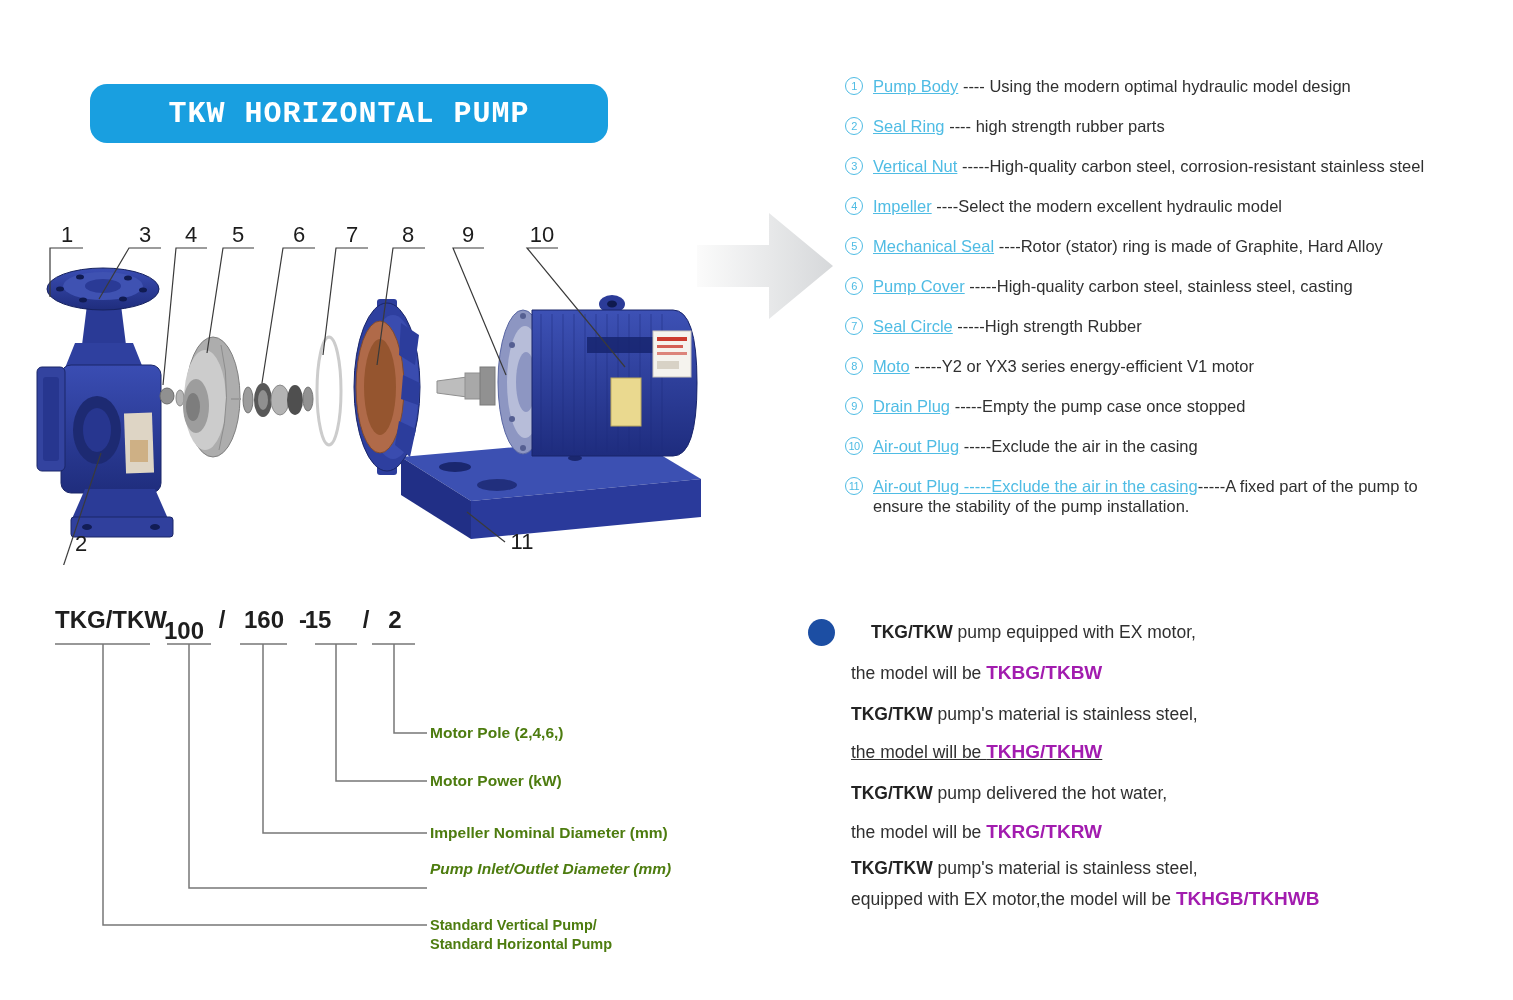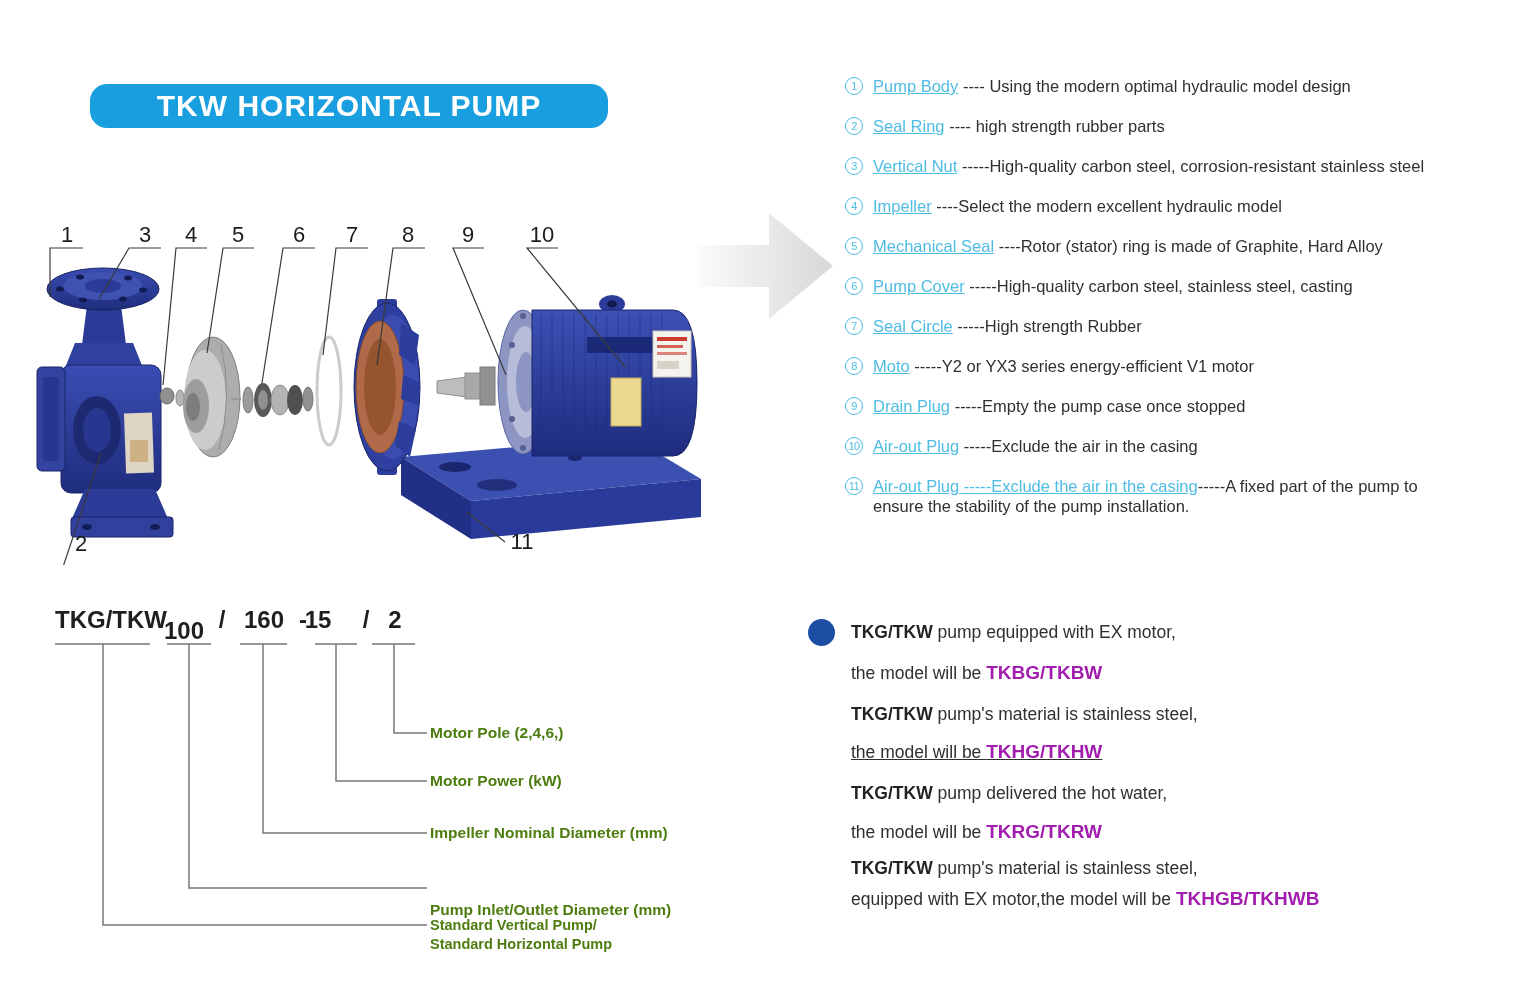--- a/index.html
+++ b/index.html
@@ -4,22 +4,22 @@
 <style>
   :root{
     --banner:#199fe0; --cyan:#4fbce4; --ink:#303030;
     --bullet:#1c4ea3; --line:#777777;
   }
   *{margin:0;padding:0;box-sizing:border-box;}
   body{background:#ffffff;font-family:"Liberation Sans",sans-serif;}
   .canvas{position:relative;width:1513px;height:1000px;background:#ffffff;overflow:hidden;}
 
   
-  .banner{position:absolute;left:90px;top:84px;width:518px;height:44px;
-    background:var(--banner);border-radius:17px;display:flex;align-items:center;justify-content:center;}
+  .banner{position:absolute;left:90px;top:84px;width:518px;height:59px;
+    background:var(--banner);border-radius:17px;display:flex;align-items:center;justify-content:center;font-family:Liberation Mono, monospace;}
   .banner-text{color:#ffffff;font-size:30px;font-weight:bold;letter-spacing:1px;}
 
   
   .diagram{position:absolute;left:35px;top:215px;width:700px;height:350px;}
   .arrow{position:absolute;left:697px;top:193px;width:140px;height:145px;}
 
   
   .parts{position:absolute;left:845px;top:76px;width:648px;list-style:none;}
   .part{position:relative;padding-left:28px;margin-bottom:20px;font-size:16.5px;line-height:20px;color:var(--ink);}
   .badge{position:absolute;left:0;top:1px;width:18px;height:18px;border:1.5px solid var(--cyan);
@@ -34,21 +34,21 @@
   .connector{position:absolute;left:50px;top:638px;width:640px;height:330px;}
   .mlabel{position:absolute;left:430px;font-size:15.5px;font-weight:600;color:#4d7c0f;white-space:nowrap;}
   .mlabel.small{font-size:14.5px;}
 
   
   .bullet{position:absolute;left:808px;top:619px;width:27px;height:27px;border-radius:50%;background:var(--bullet);}
   .notes{position:absolute;left:851px;top:621px;width:640px;}
   .note-line{position:absolute;left:0;font-size:17.5px;color:var(--ink);white-space:nowrap;}
   .note-line .b1{font-weight:bold;color:#232323;}
   .note-line .b2{font-weight:bold;font-size:19px;color:#a21caf;}
-  .nl1{top:0;}   .nl2{top:41px;}  .nl3{top:82px;}  .nl4{top:120px;text-decoration:underline;}
+  .nl1{top:0;margin-left:20px;}   .nl2{top:41px;}  .nl3{top:82px;}  .nl4{top:120px;text-decoration:underline;}
   .nl5{top:161px;text-align:right;}.nl6{top:200px;}.nl7{top:236px;} .nl8{top:267px;}
 </style>
 </head>
 <body>
 
 <div class="canvas">
 
   <div class="banner">
     <span class="banner-text">TKW HORIZONTAL PUMP</span>
   </div>
@@ -278,21 +278,21 @@
       <path d="M117,6 H161 M139,6 V250 H377"></path>
       <path d="M190,6 H237 M213,6 V195 H377"></path>
       <path d="M265,6 H307 M286,6 V143 H377"></path>
       <path d="M322,6 H365 M344,6 V95 H377"></path>
     </g>
   </svg>
 
   <div class="mlabel" style="top:724px;">Motor Pole (2,4,6,)</div>
   <div class="mlabel" style="top:772px;">Motor Power  (kW)</div>
   <div class="mlabel" style="top:824px;">Impeller Nominal Diameter (mm)</div>
-  <div class="mlabel" style="top:901px;">Pump Inlet/Outlet Diameter (mm)</div>
+  <div class="mlabel" style="top:860px;font-style:italic;">Pump Inlet/Outlet Diameter (mm)</div>
   <div class="mlabel small" style="top:917px;">Standard Vertical Pump/</div>
   <div class="mlabel small" style="top:936px;">Standard  Horizontal Pump</div>
 
   <div class="bullet"></div>
   <div class="notes">
     <div class="note-line nl1"><span class="b1">TKG/TKW</span><span class="t"> pump equipped with EX motor,</span><span class="b2"></span></div>
     <div class="note-line nl2"><span class="b1"></span><span class="t">the model will be </span><span class="b2">TKBG/TKBW</span></div>
     <div class="note-line nl3"><span class="b1">TKG/TKW</span><span class="t"> pump's material is stainless steel,</span><span class="b2"></span></div>
     <div class="note-line nl4"><span class="b1"></span><span class="t">the model will be </span><span class="b2">TKHG/TKHW</span></div>
     <div class="note-line nl5"><span class="b1">TKG/TKW</span><span class="t"> pump delivered the hot water,</span><span class="b2"></span></div>

